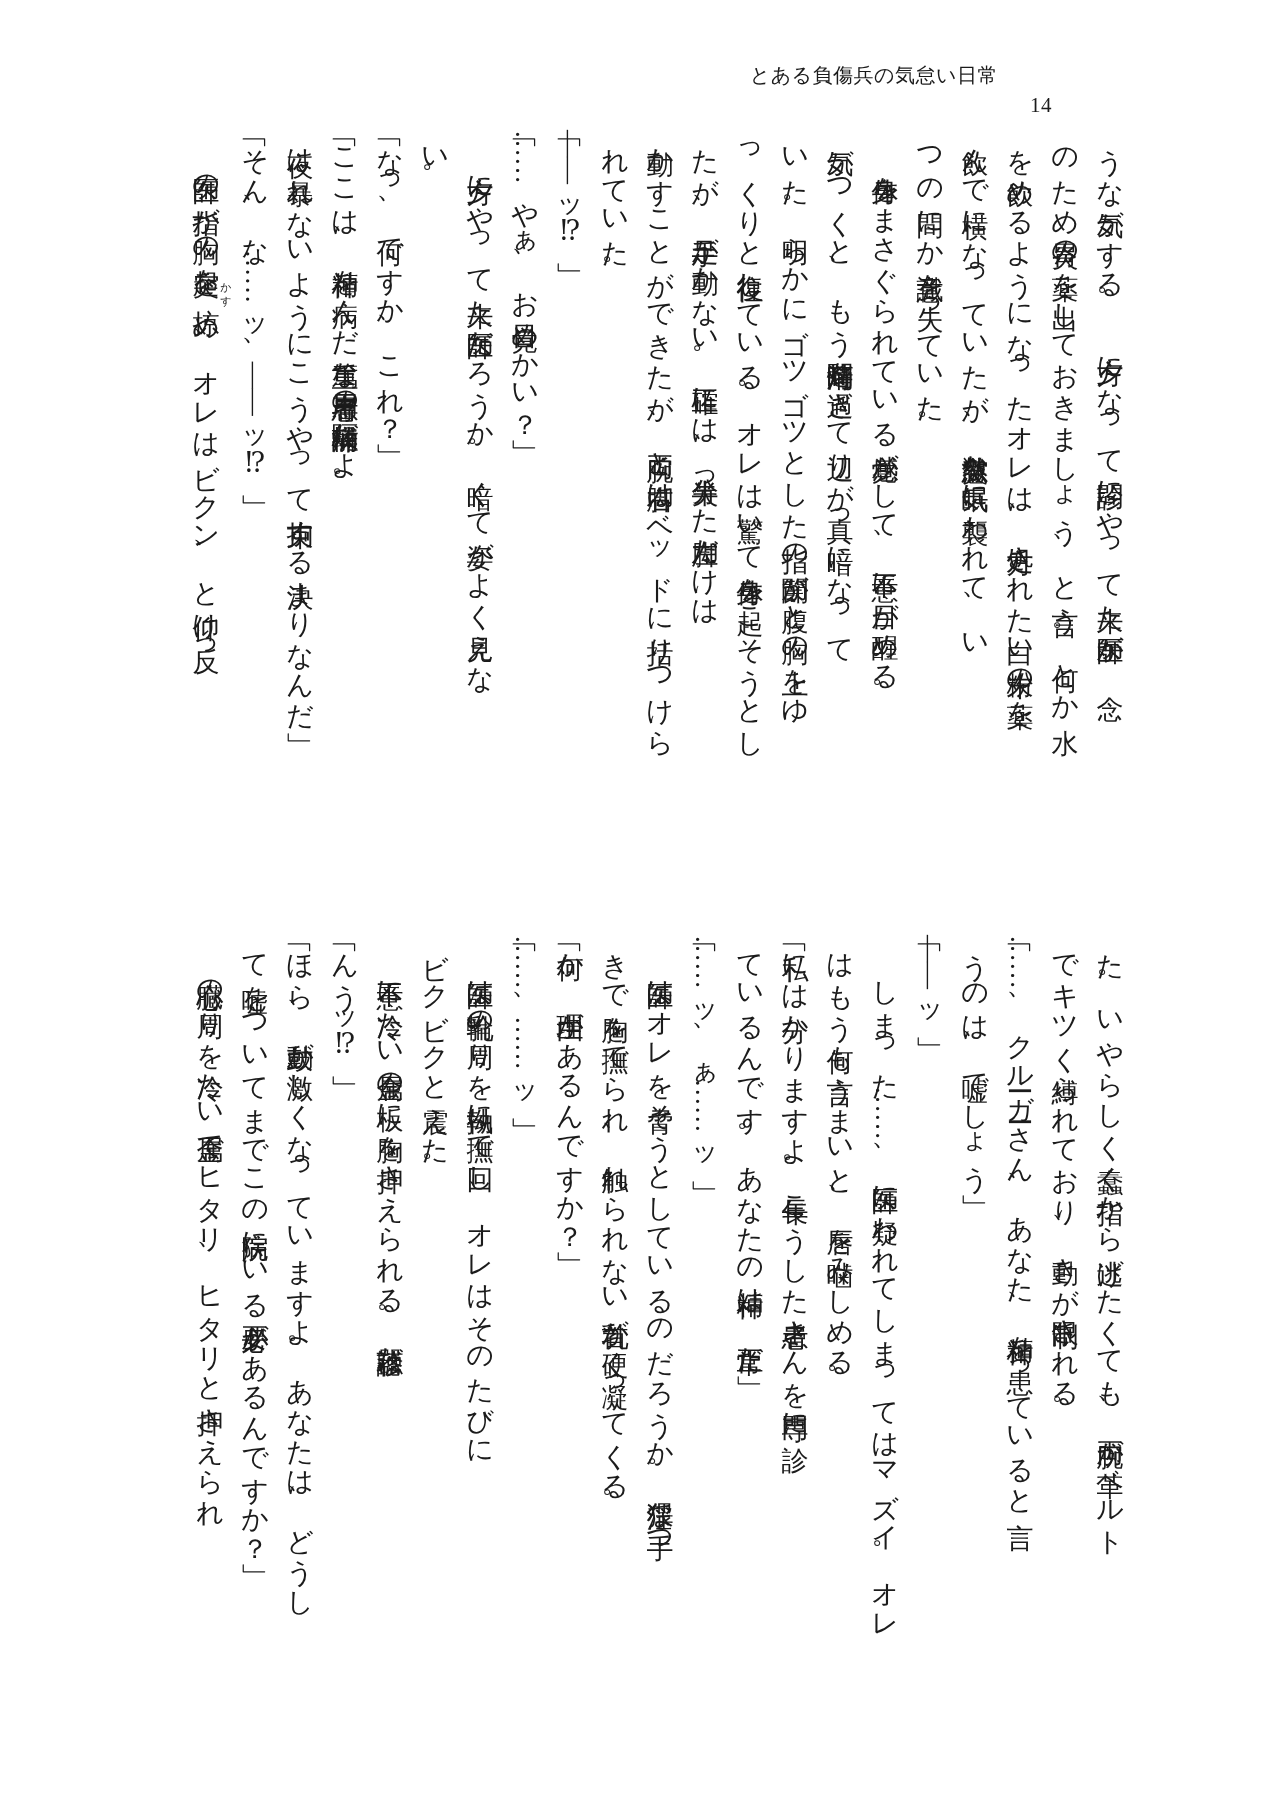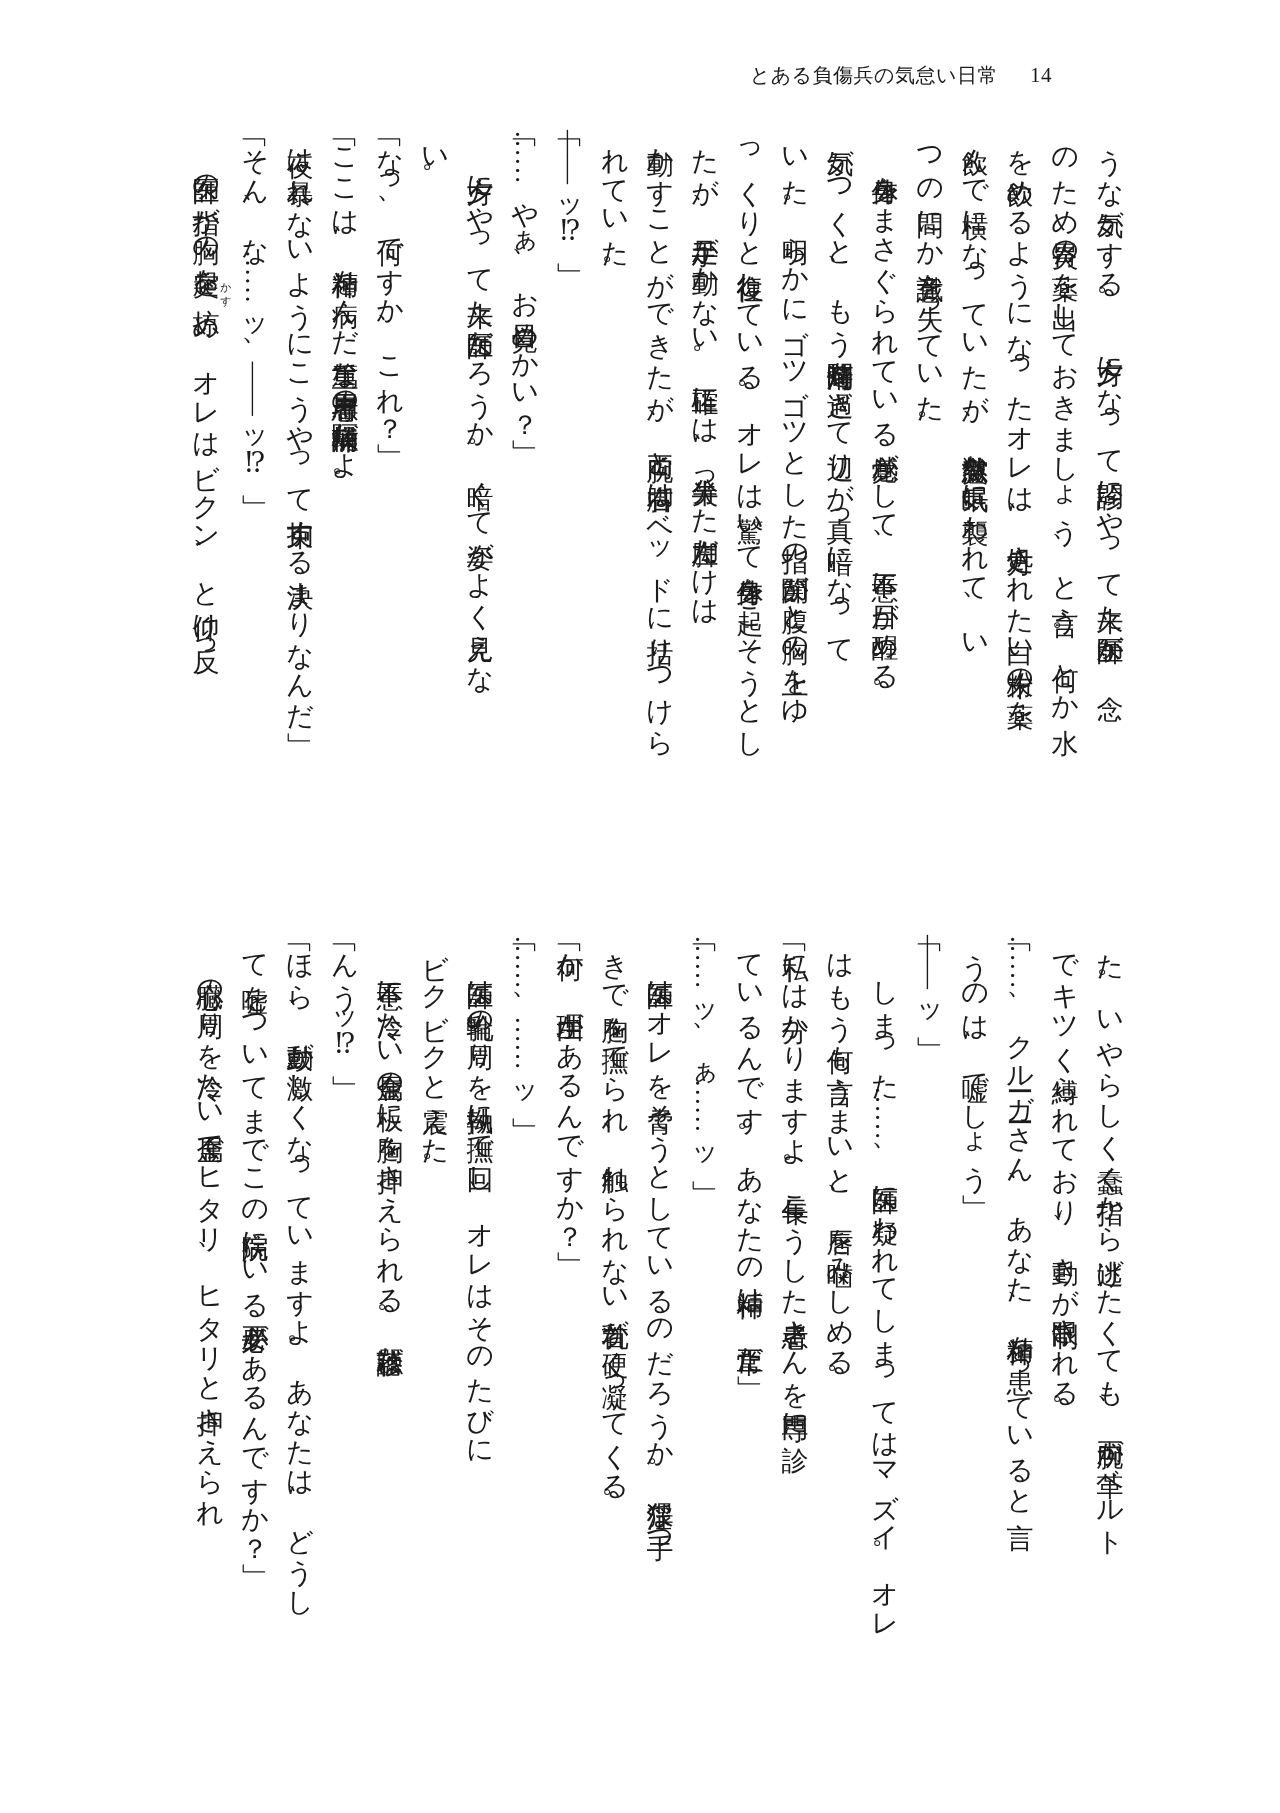--- a/index.html
+++ b/index.html
@@ -13,28 +13,29 @@
     height: 1813px;
     overflow: hidden;
     font-family: "Liberation Serif", "DejaVu Serif", serif;
     color: #1b1b1b;
   }
   .running-head {
     position: absolute;
     top: 62px;
     right: 228px;
     display: flex;
-    align-items: center;
+    align-items: flex-start;
     gap: 32px;
     font-size: 20px;
     letter-spacing: 0.5px;
     color: #1b1b1b;
   }
   .running-head .pagenum {
     font-size: 21px;
+    margin-top: 31px;
   }
   .vblock {
     position: absolute;
     right: 148px;
     writing-mode: vertical-rl;
     text-orientation: mixed;
     font-size: 27px;
     line-height: 45px;
     letter-spacing: 0px;
     height: 745px;

